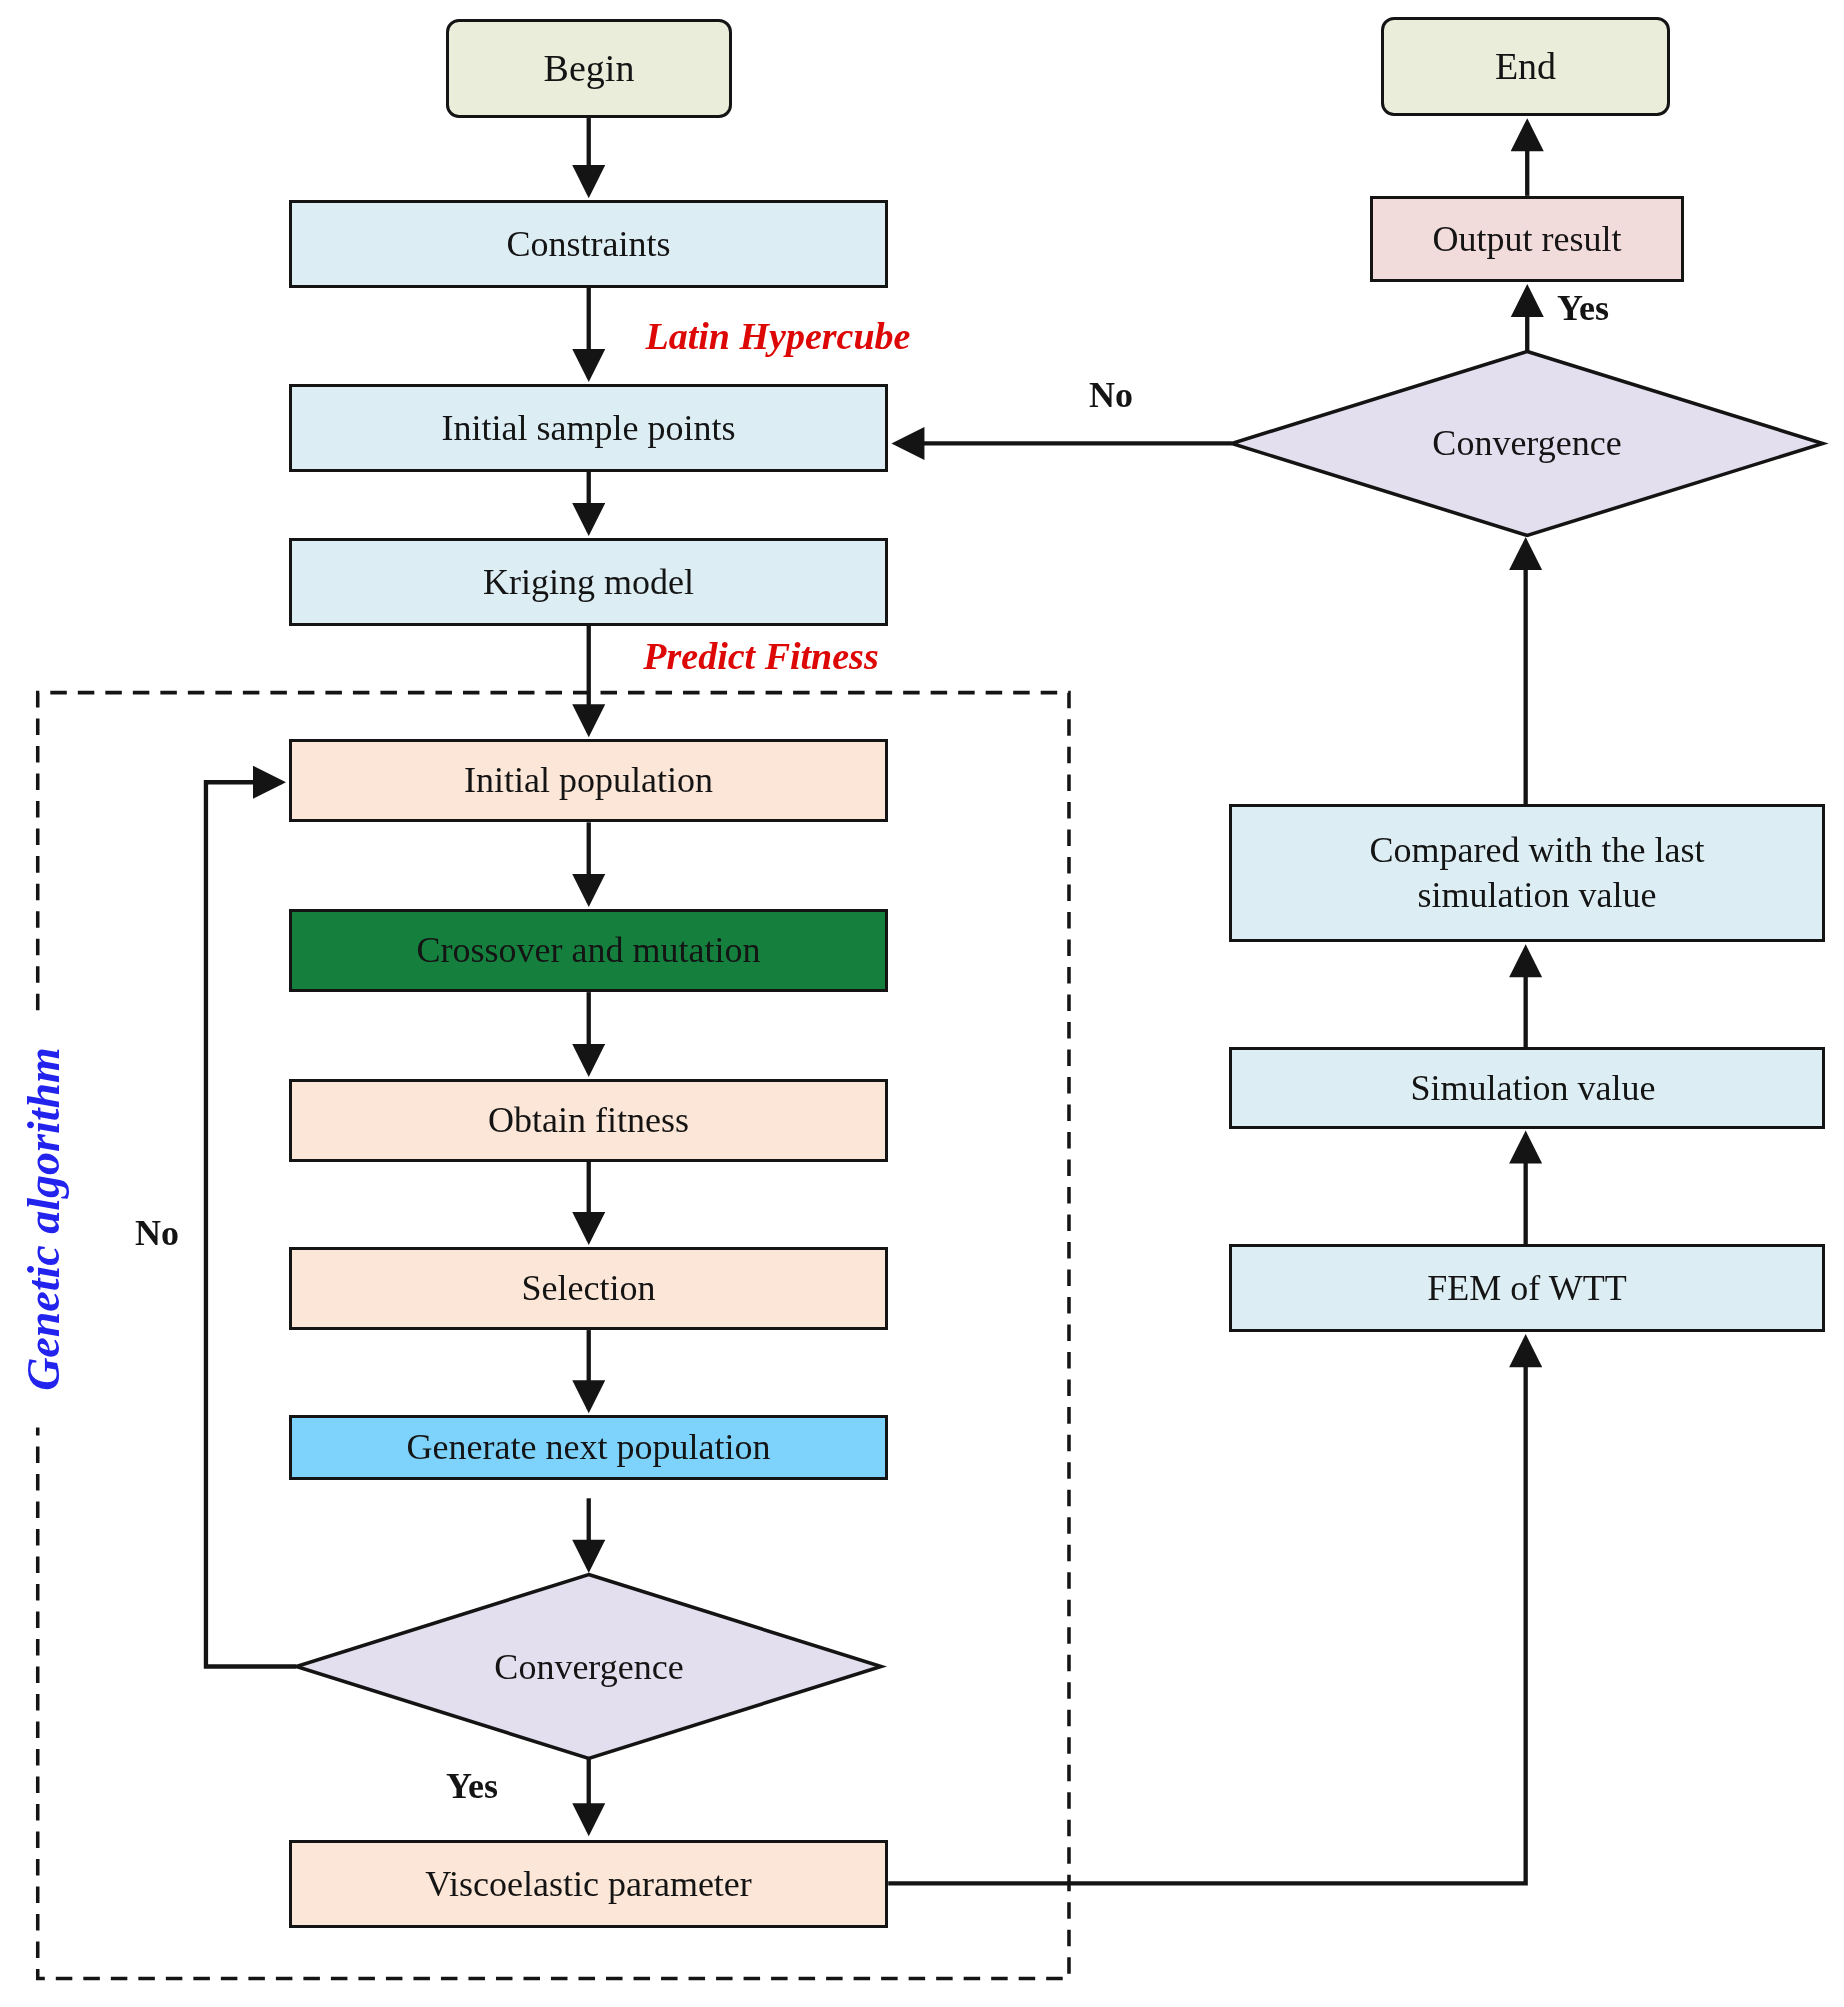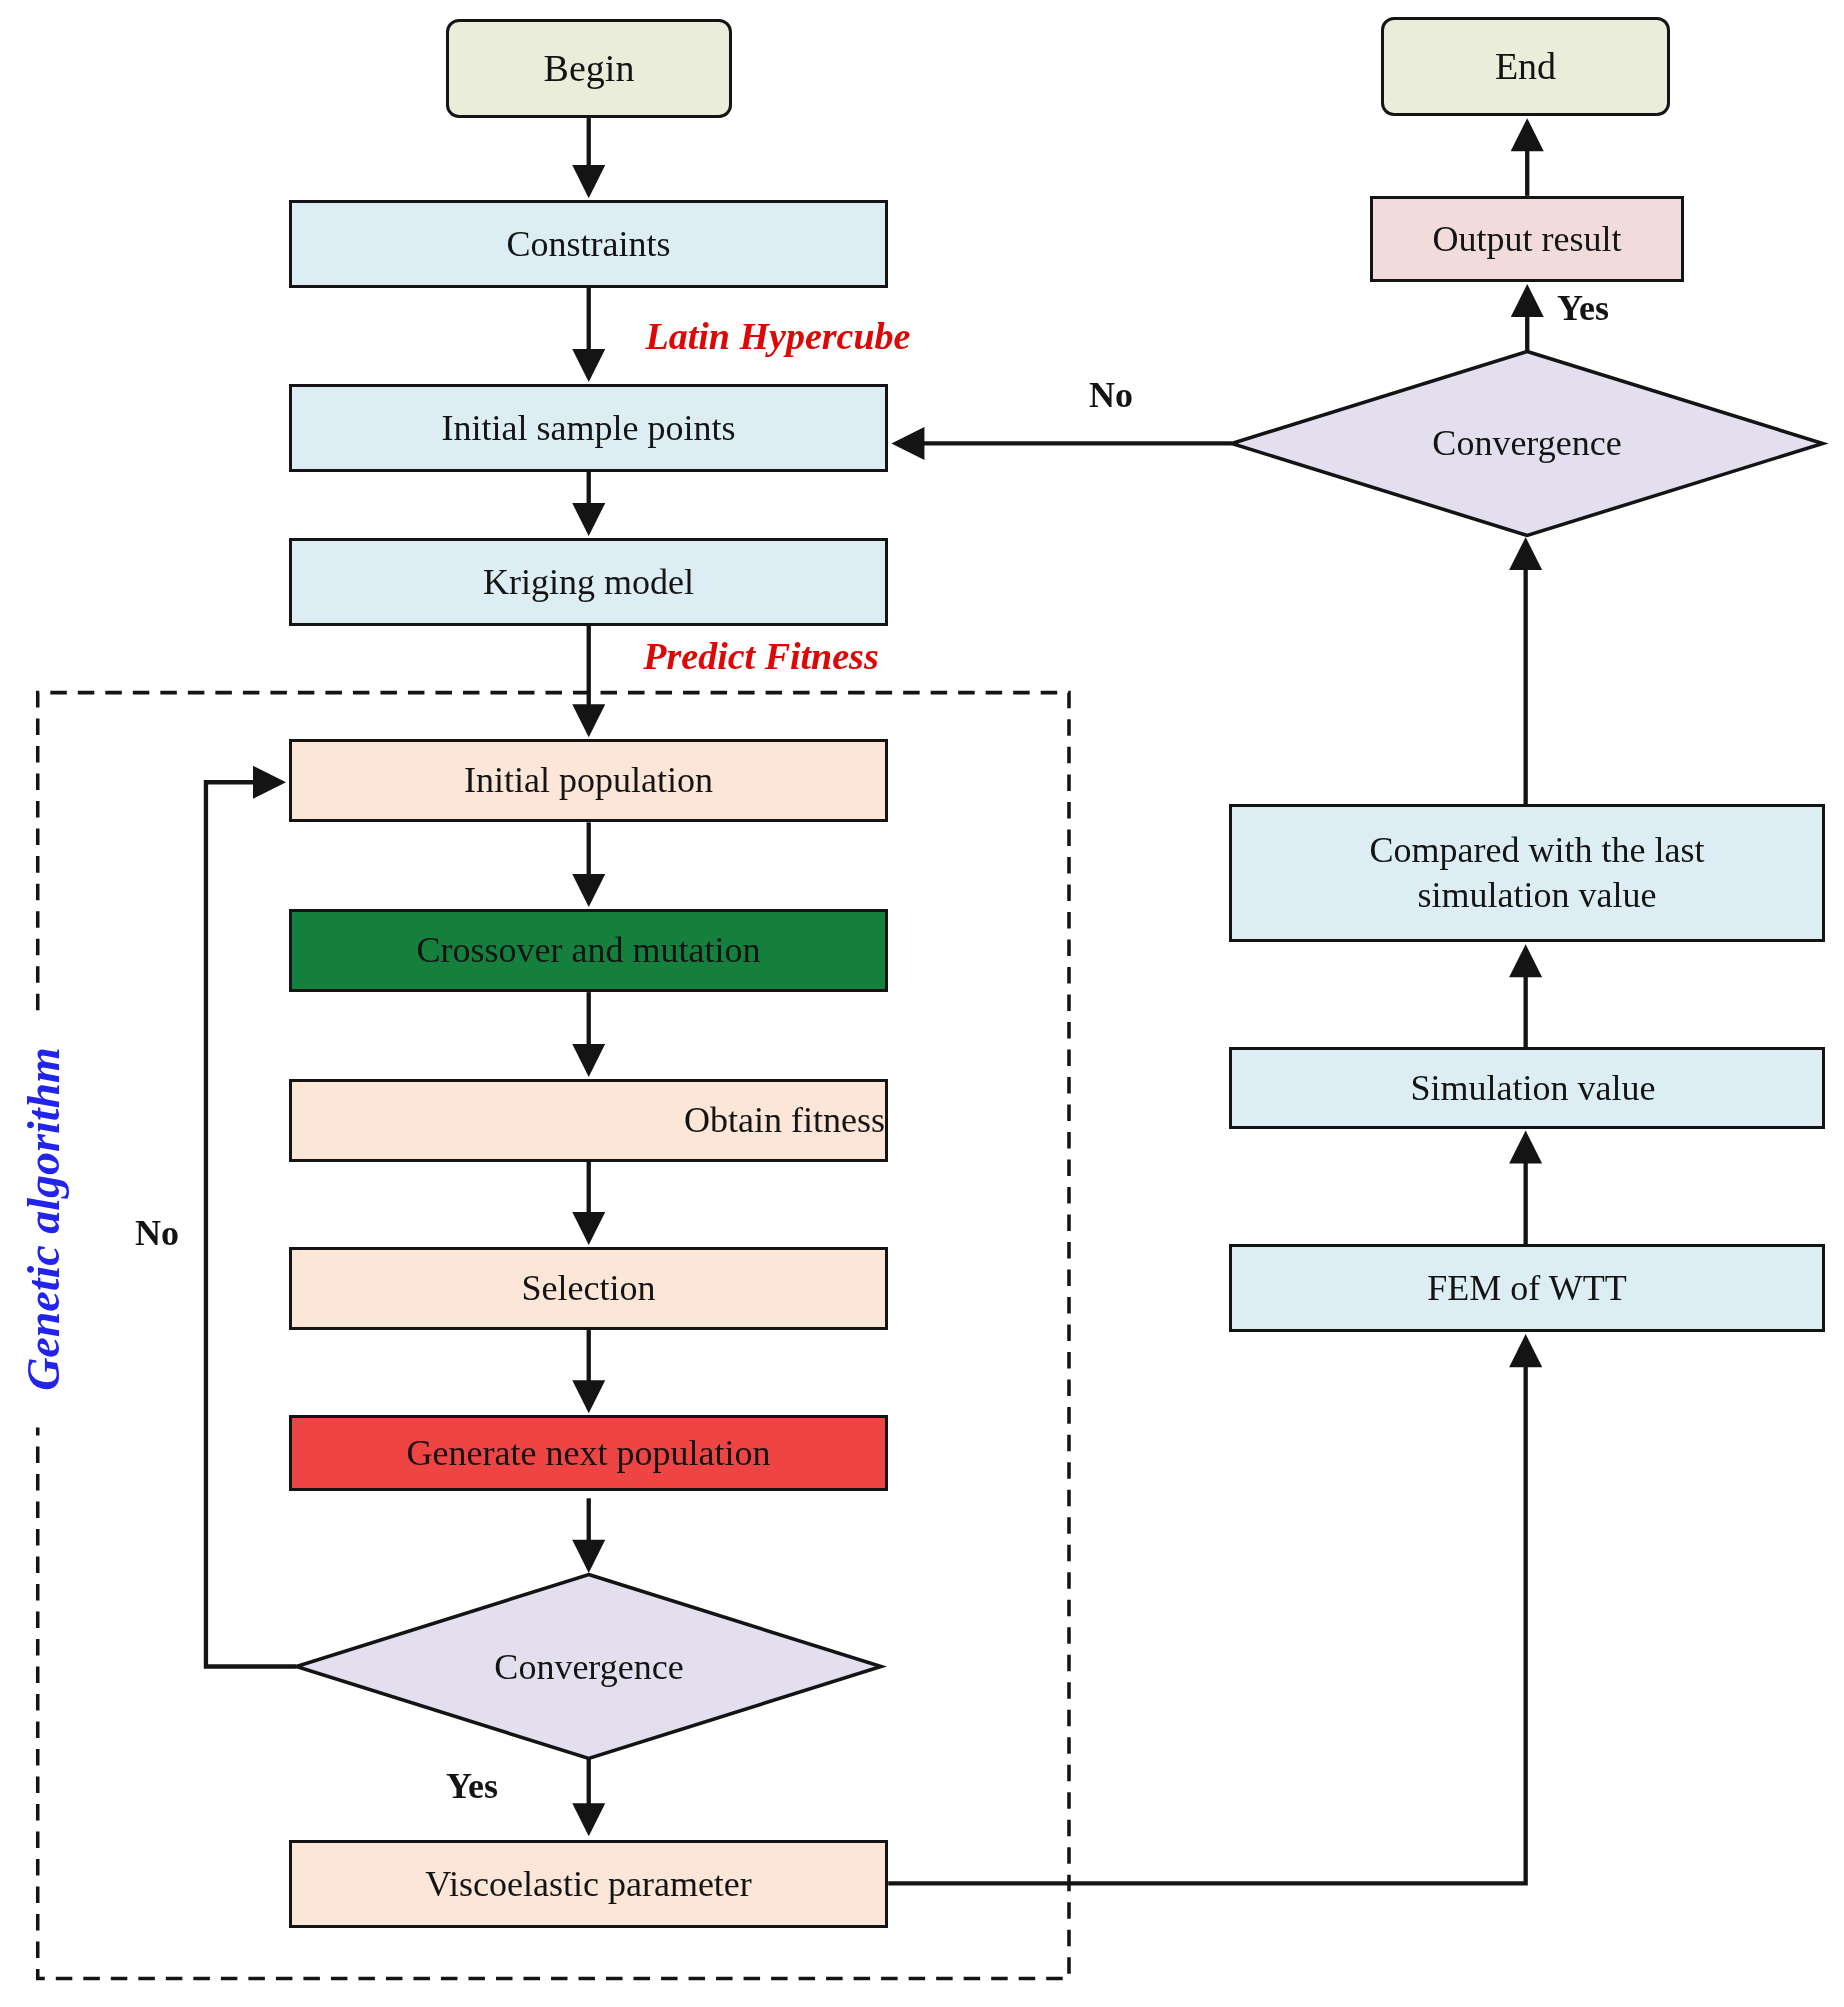--- a/index.html
+++ b/index.html
@@ -97,27 +97,27 @@
   </div>
   <div class="node" style="left: 289px; top: 538px; width: 599px; height: 88px; background: rgb(220, 237, 243);">
     <span class="node-label">Kriging model</span>
   </div>
   <div class="node" style="left: 289px; top: 739px; width: 599px; height: 83px; background: rgb(252, 230, 215);">
     <span class="node-label">Initial population</span>
   </div>
   <div class="node" style="left: 289px; top: 909px; width: 599px; height: 83px; background: #15803d;">
     <span class="node-label">Crossover and mutation</span>
   </div>
-  <div class="node" style="left: 289px; top: 1079px; width: 599px; height: 83px; background: rgb(252, 230, 215); justify-content: flex-end;">
+  <div class="node" style="left: 289px; top: 1079px; width: 599px; height: 83px; background: rgb(252, 230, 215);">
     <span class="node-label">Obtain fitness</span>
   </div>
   <div class="node" style="left: 289px; top: 1247px; width: 599px; height: 83px; background: rgb(252, 230, 215);">
     <span class="node-label">Selection</span>
   </div>
-  <div class="node" style="left: 289px; top: 1415px; width: 599px; height: 76px; background: #ef4444;">
+  <div class="node" style="left: 289px; top: 1415px; width: 599px; height: 65px; background: #7dd3fc;">
     <span class="node-label">Generate next population</span>
   </div>
   <div class="node" style="left: 289px; top: 1840px; width: 599px; height: 88px; background: rgb(252, 230, 215);">
     <span class="node-label">Viscoelastic parameter</span>
   </div>
 
   <div class="node rounded" style="left: 1381px; top: 17.3px; width: 289px; height: 99px; background: rgb(233, 237, 217);">
     <span class="node-label">End</span>
   </div>
   <div class="node" style="left: 1370px; top: 196px; width: 314px; height: 86px; background: rgb(242, 219, 219);">

